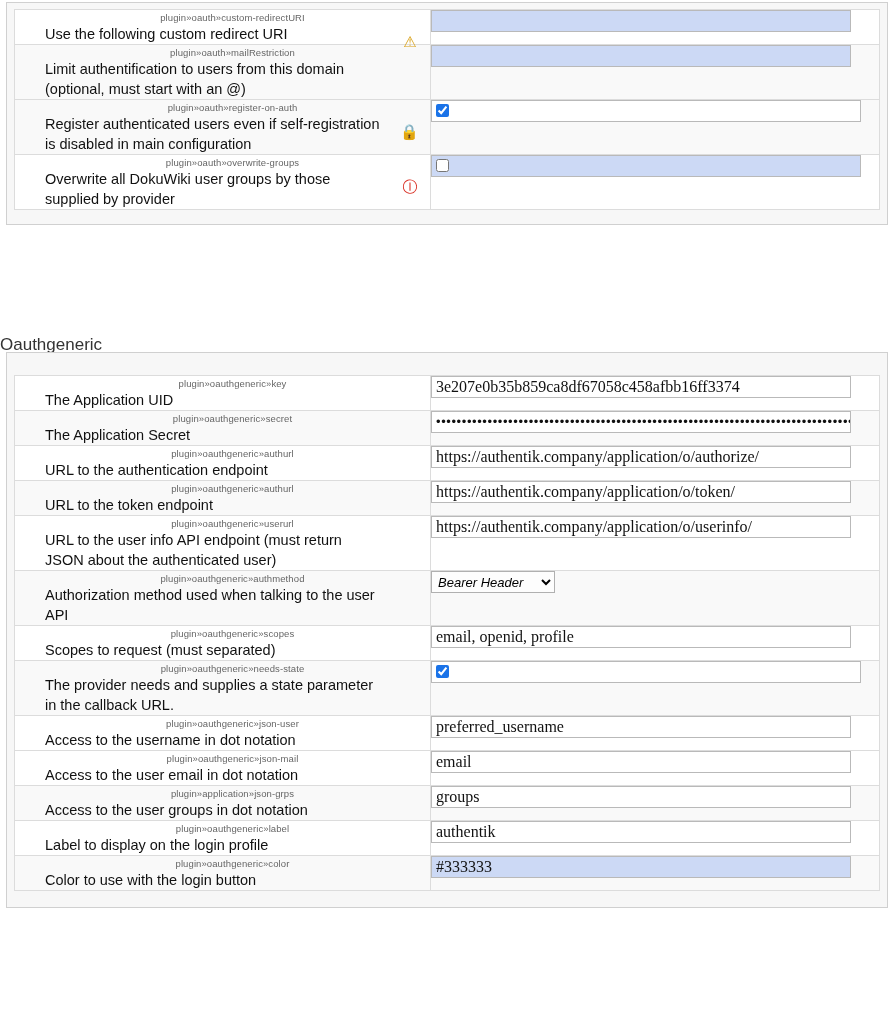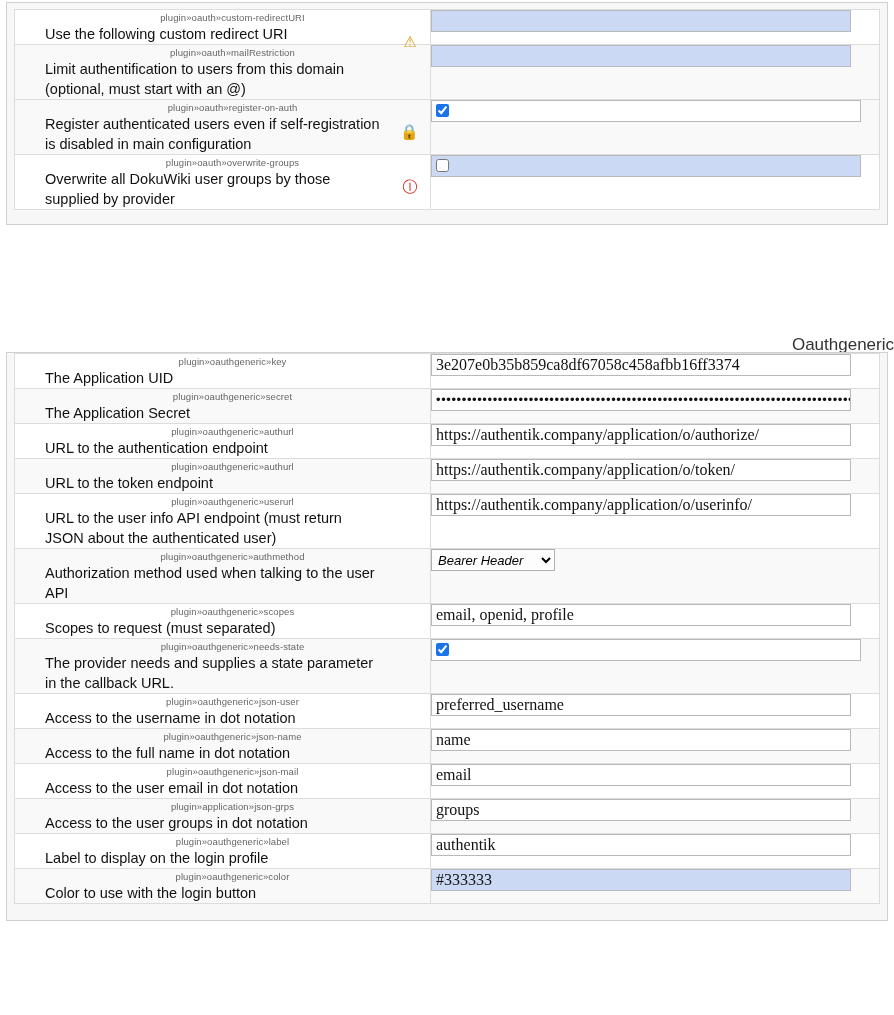--- a/index.html
+++ b/index.html
@@ -27,32 +27,32 @@
     top: 2px;
     width: 882px;
     padding: 6px 7px 14px 7px;
   }
 
   .section-title {
     position: absolute;
     left: 0;
     top: 335px;
     width: 894px;
-    text-align: right;
+    text-align: left;
     font-size: 17px;
     color: #333;
     font-family: "Liberation Sans", sans-serif;
   }
 
   .panel-bottom {
     position: absolute;
     left: 6px;
     top: 352px;
     width: 882px;
-    padding: 0 7px 16px 7px;
+    padding: 22px 7px 16px 7px;
   }
 
   table.settings {
     width: 100%;
     border-collapse: collapse;
     background: #ffffff;
     table-layout: fixed;
   }
 
   table.settings tr {
@@ -285,27 +285,20 @@
             <div class="checkbox-wrap"><input type="checkbox" checked="" style=""></div>
           </td>
         </tr>
         <tr>
           <td class="label-cell">
             <span class="key">plugin»oauthgeneric»json-user</span>
             <span class="label-text">Access to the username in dot notation</span>
           </td>
           <td class="value-cell"><input type="text" class="text" value="preferred_username" style=""></td>
         </tr>
-        <tr class="alt">
-          <td class="label-cell">
-            <span class="key">plugin»oauthgeneric»json-name</span>
-            <span class="label-text">Access to the full name in dot notation</span>
-          </td>
-          <td class="value-cell"><input type="text" class="text" value="name" style=""></td>
-        </tr>
         <tr>
           <td class="label-cell">
             <span class="key">plugin»oauthgeneric»json-mail</span>
             <span class="label-text">Access to the user email in dot notation</span>
           </td>
           <td class="value-cell"><input type="text" class="text" value="email" style=""></td>
         </tr>
         <tr class="alt">
           <td class="label-cell">
             <span class="key">plugin»application»json-grps</span>

